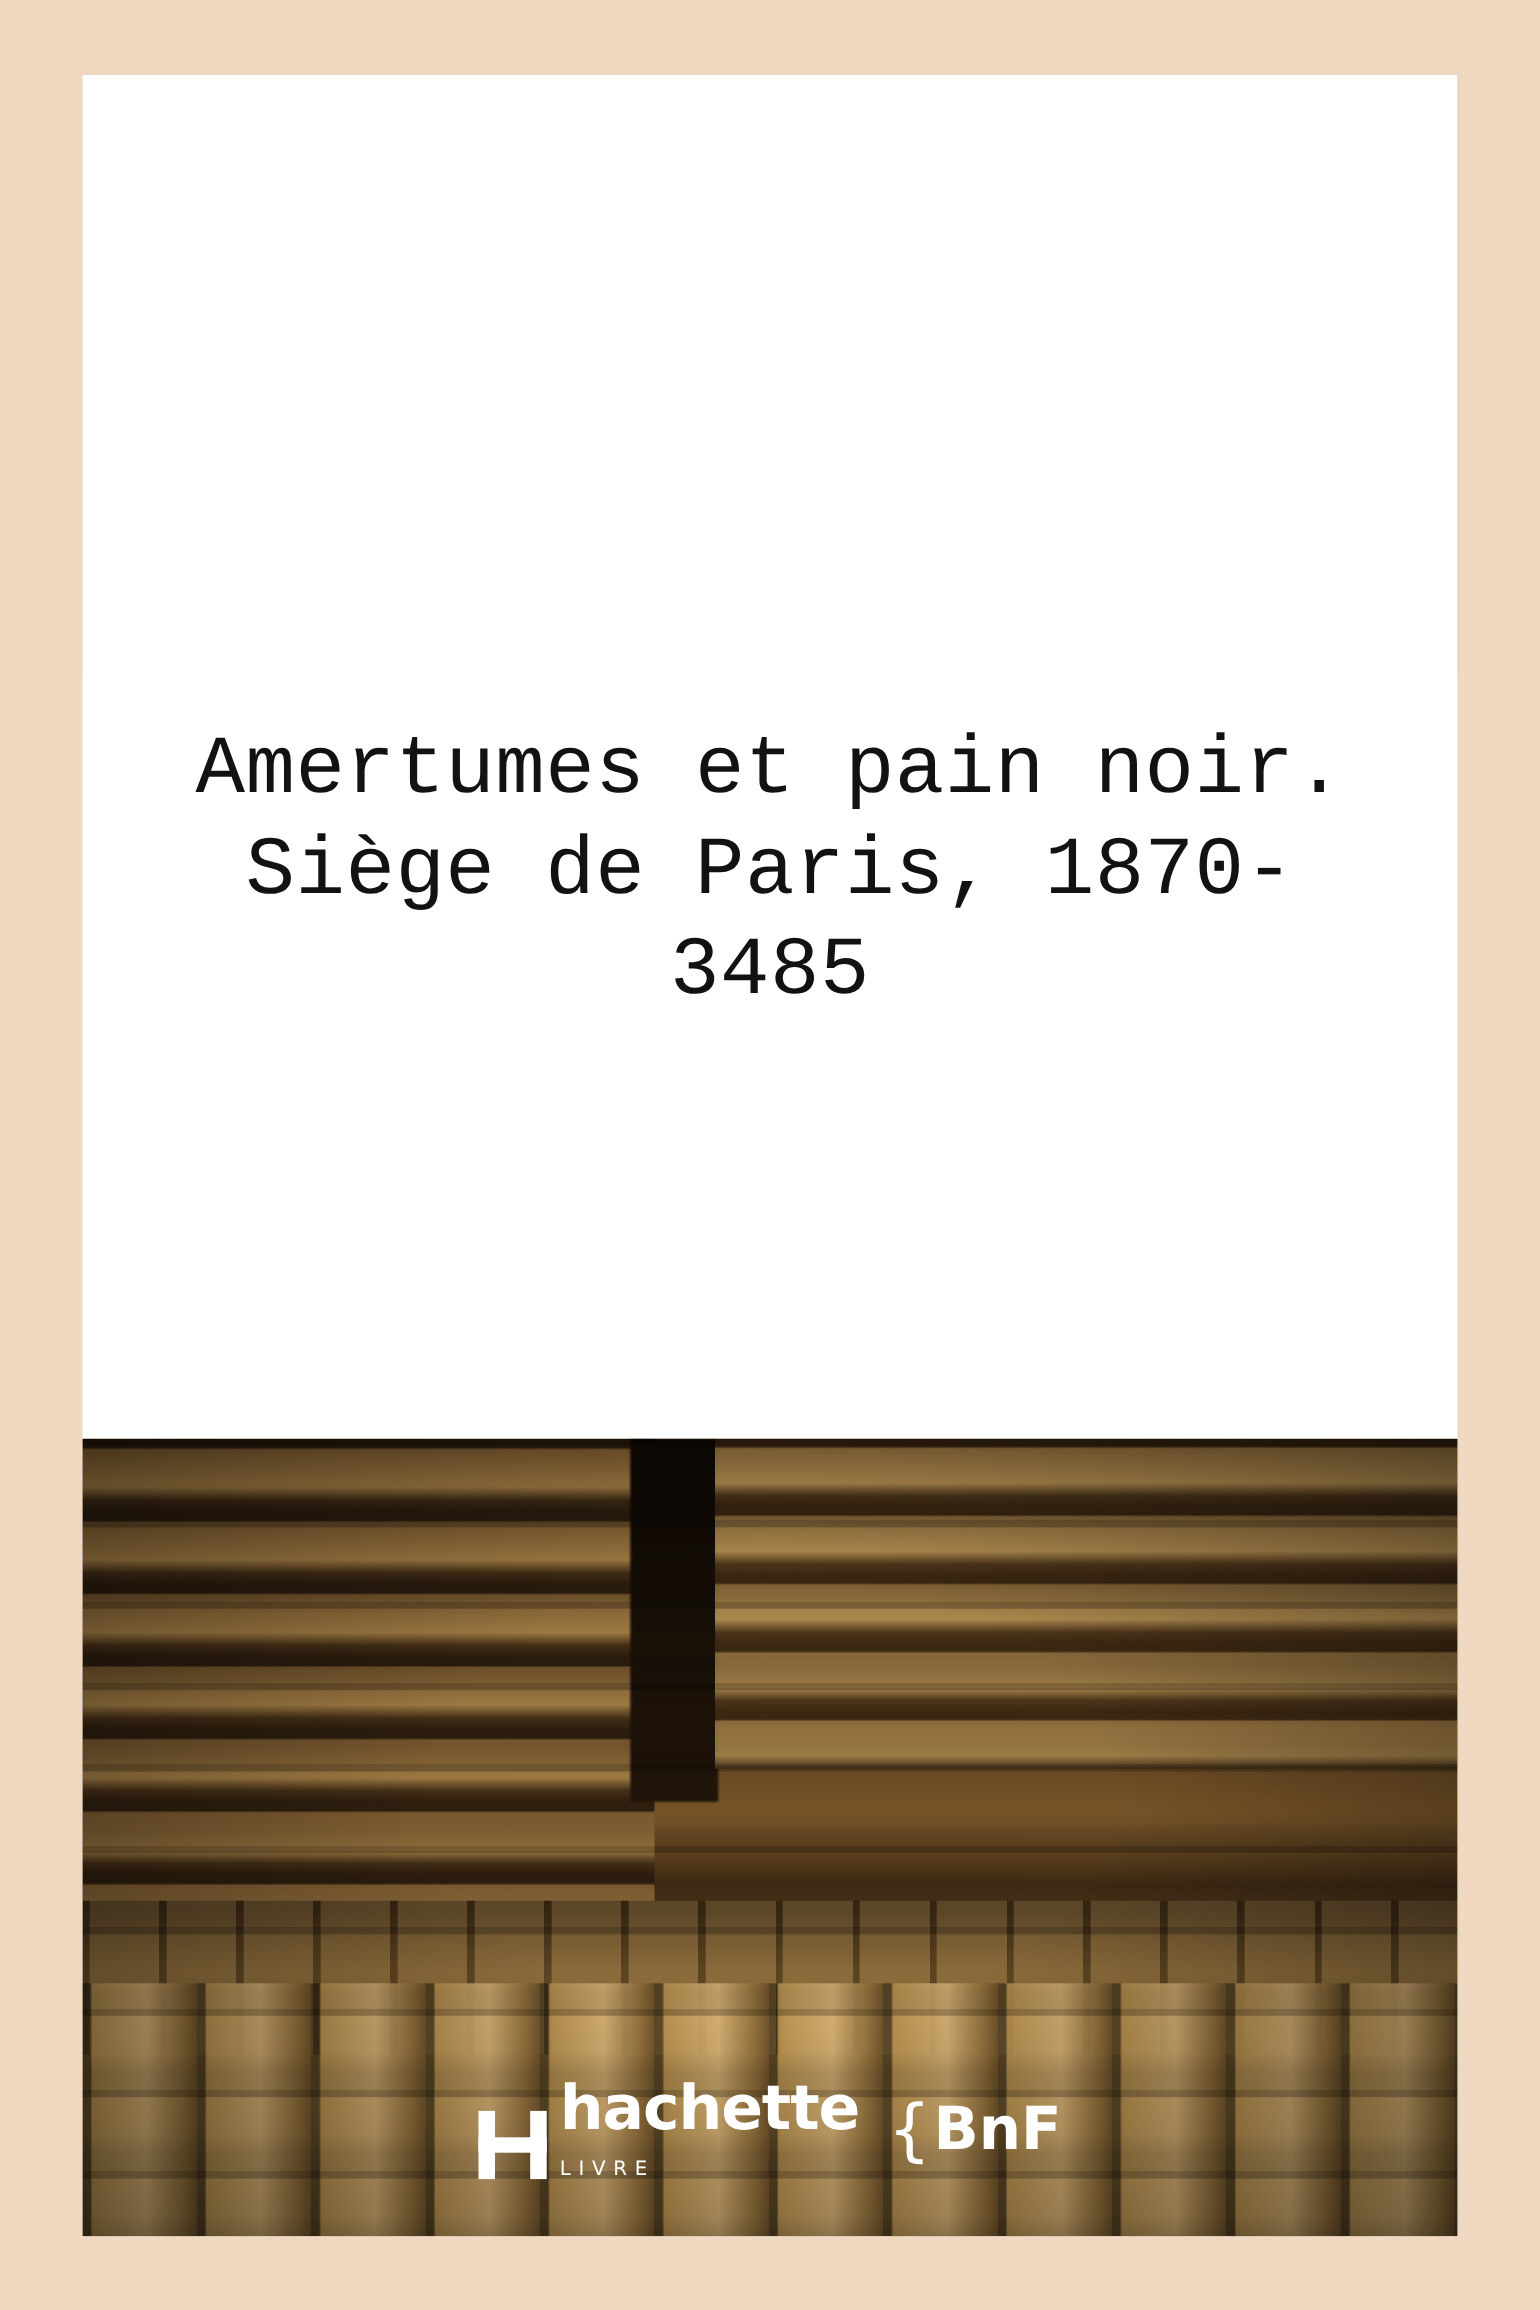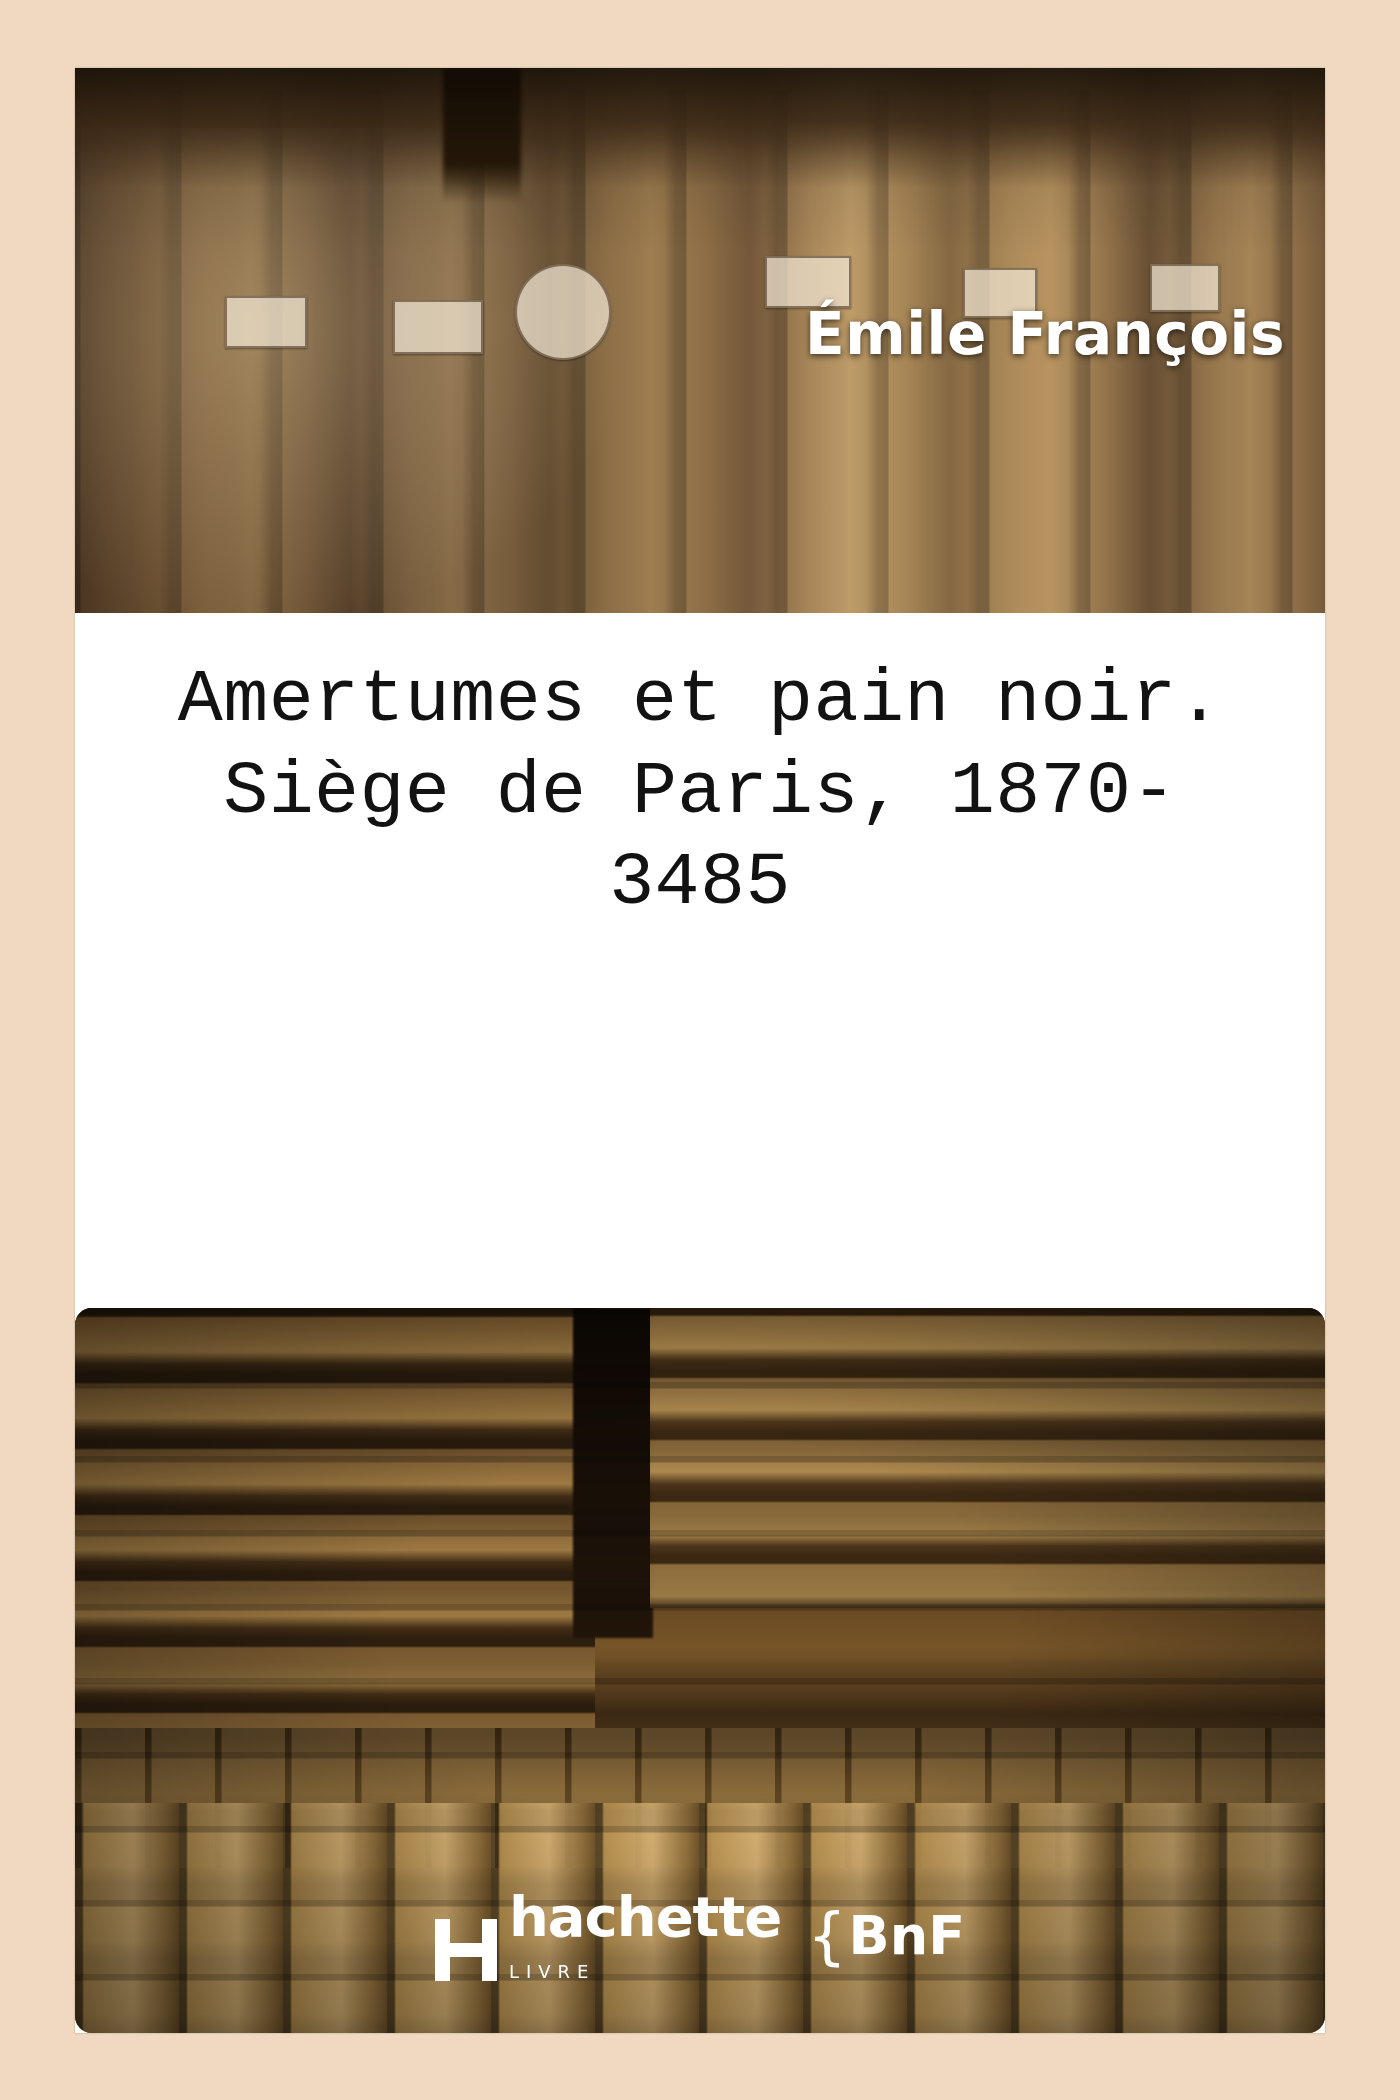--- a/index.html
+++ b/index.html
@@ -137,21 +137,20 @@
 
   
   .bottom-photo {
     position: absolute;
     left: 0;
     top: 1240px;
     width: 1250px;
     height: 725px;
     overflow: hidden;
     background: #3d2a16;
-    border-radius: 17px;
   }
 
   .bottom-photo .base {
     position: absolute;
     inset: 0;
     background:
       linear-gradient(180deg, #4b3318 0%, #6a4a26 18%, #53381c 33%,
         #7a5729 48%, #3b2813 56%, #8b6833 70%, #9c7b42 84%, #8a6a38 100%);
   }
 
@@ -298,36 +297,20 @@
     font-weight: normal;
     margin-right: 2px;
   }
 </style>
 </head>
 <body>
 
 <div class="page">
   <div class="cover">
 
-    <div class="top-photo">
-      <div class="base"></div>
-      <div class="spines"></div>
-      <div class="glow"></div>
-      <div class="shelf-shadow"></div>
-      <div class="dark-gap"></div>
-
-      <div class="label" style="left:150px; top:228px; width:78px; height:48px;"></div>
-      <div class="label" style="left:318px; top:232px; width:86px; height:50px;"></div>
-      <div class="label" style="left:440px; top:196px; width:92px; height:92px; border-radius:50%;"></div>
-      <div class="label" style="left:690px; top:188px; width:82px; height:48px;"></div>
-      <div class="label" style="left:888px; top:200px; width:70px; height:46px;"></div>
-      <div class="label" style="left:1075px; top:196px; width:66px; height:44px;"></div>
-
-      <div class="author">Émile François</div>
-    </div>
 
     <div class="white-band">
       <div class="title">
         <div>Amertumes et pain noir.</div>
         <div>Siège de Paris, 1870-3485</div>
       </div>
     </div>
 
     <div class="bottom-photo">
       <div class="base"></div>

